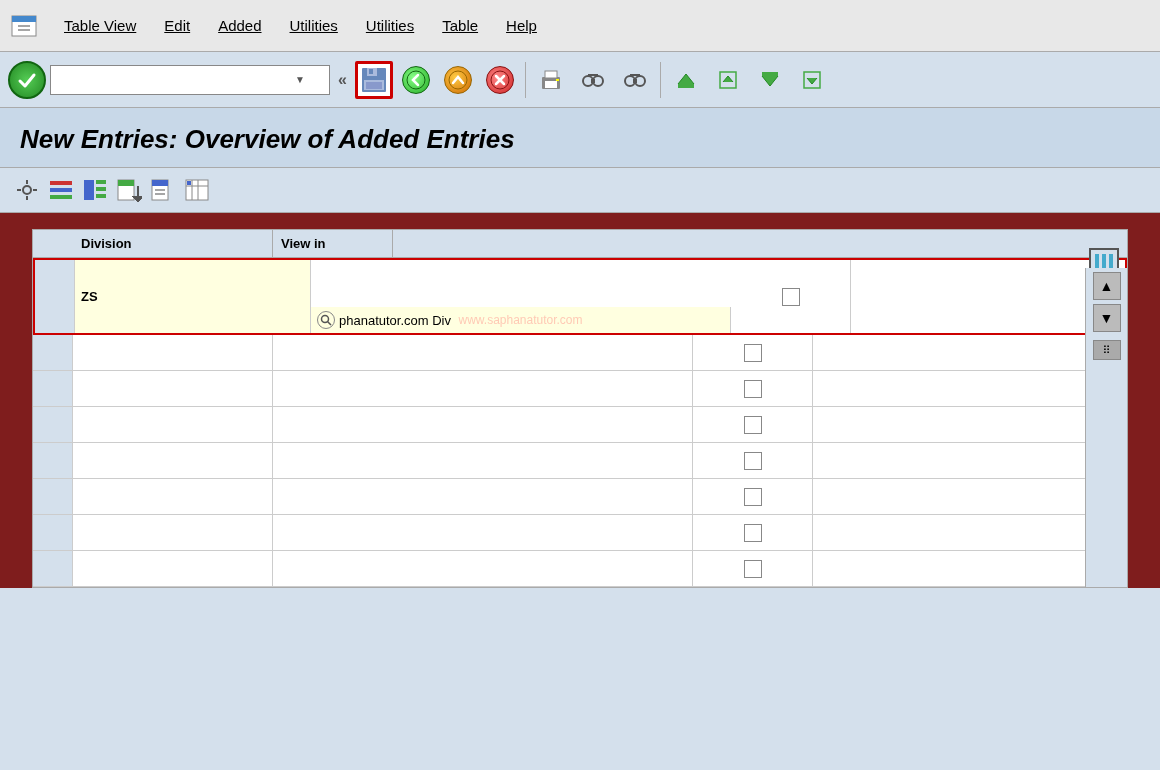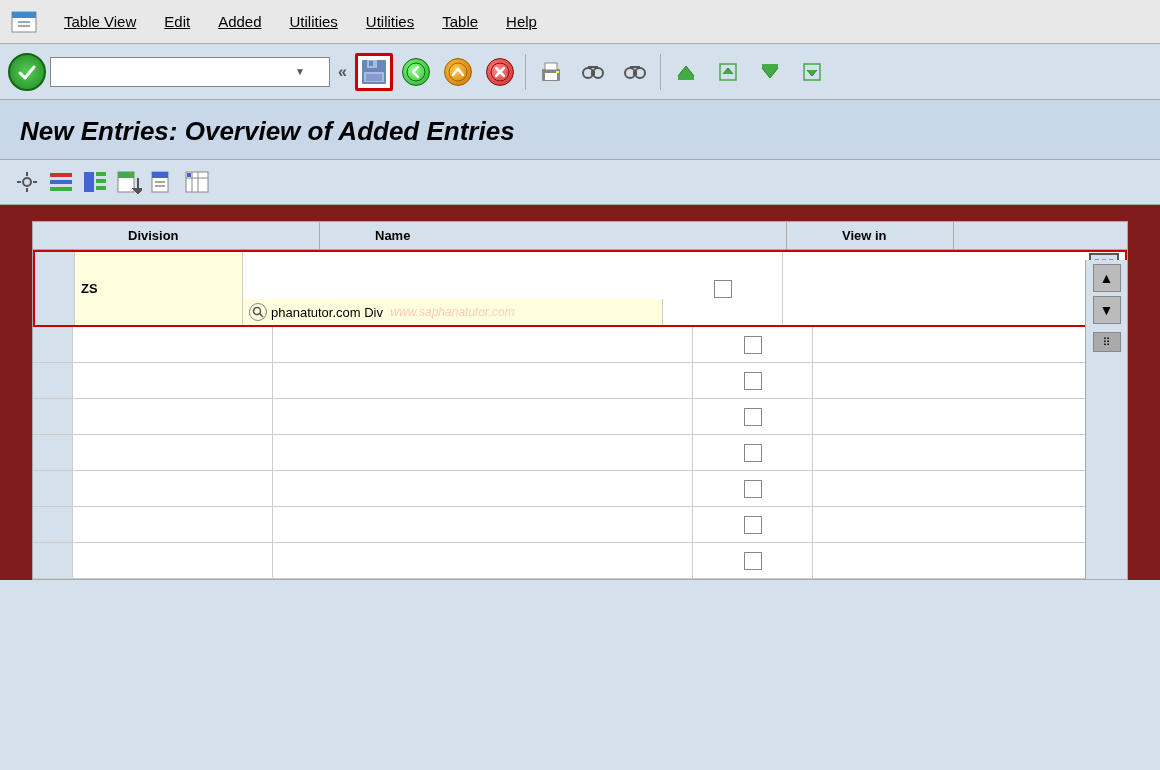--- a/index.html
+++ b/index.html
@@ -11,21 +11,21 @@
       height: 770px;
       overflow: hidden;
     }
 
     
     .menu-bar {
       background: #e8e8e8;
       border-bottom: 1px solid #aaa;
       display: flex;
       align-items: center;
-      height: 44px;
+      height: 52px;
       padding: 0 8px;
       gap: 20px;
     }
     .menu-icon {
       width: 32px;
       height: 32px;
       display: flex;
       align-items: center;
       justify-content: center;
       color: #555;
@@ -173,21 +173,21 @@
     .col-division { width: 200px; border-right: 1px solid #aaa; }
     .col-name { width: 420px; border-right: 1px solid #aaa; }
     .col-hidein { width: 120px; border-right: 1px solid #aaa; }
 
     .th {
       padding: 6px 8px;
       font-weight: bold;
       font-size: 13px;
       color: #000;
     }
-    .table-header { align-items: flex-end; gap: 47px; }
+    .table-header { align-items: center; }
 
     
     .table-row {
       display: flex;
       border-bottom: 1px solid #ccc;
       align-items: stretch;
       min-height: 36px;
     }
     .table-row:not(:first-child) { }
 
@@ -265,21 +265,20 @@
     
     .watermark {
       position: absolute;
       top: 50%;
       left: 50%;
       transform: translate(-50%, -50%);
       color: rgba(255, 100, 100, 0.35);
       font-size: 12px;
       pointer-events: none;
       white-space: nowrap;
-      font-style: italic;
     }
 
     
     .icon-green-circle {
       width: 28px;
       height: 28px;
       border-radius: 50%;
       background: radial-gradient(circle at 40% 40%, #88ff88, #22aa22);
       border: 1px solid #116611;
     }
@@ -491,21 +490,20 @@
       </svg>
     </div>
   </div>
 
   <div style="margin: 16px; position: relative;">
     <div class="table-container">
 
       <div class="table-header">
         <div class="col-select cell-select"></div>
         <div class="col-division th">Division</div>
-        <div class="col-name th">Name</div>
         <div class="col-hidein th">View in</div>
         <div style="flex:1; position:relative;">
 
           <div style="position:absolute;right:8px;top:4px;width:30px;height:28px;border:2px solid #555;background:#d4e0ec;display:flex;align-items:center;justify-content:center;cursor:pointer;">
             <svg width="22" height="22" viewBox="0 0 22 22">
               <rect x="2" y="3" width="4" height="16" fill="#44aacc"></rect>
               <rect x="9" y="3" width="4" height="16" fill="#44aacc"></rect>
               <rect x="16" y="3" width="4" height="16" fill="#44aacc"></rect>
             </svg>
           </div>
@@ -513,21 +511,21 @@
       </div>
 
       <div style="position:absolute;right:0;top:38px;bottom:0;width:42px;background:#d4e0ec;border-left:1px solid #aaa;display:flex;flex-direction:column;align-items:center;padding:4px;gap:4px;z-index:10;">
         <div style="width:28px;height:28px;background:#bbb;border:1px solid #888;display:flex;align-items:center;justify-content:center;cursor:pointer;font-size:14px;">▲</div>
         <div style="width:28px;height:28px;background:#bbb;border:1px solid #888;display:flex;align-items:center;justify-content:center;cursor:pointer;font-size:14px;">▼</div>
         <div style="width:28px;height:20px;background:#aaa;border:1px solid #888;display:flex;align-items:center;justify-content:center;cursor:pointer;font-size:11px;margin-top:4px;">⠿</div>
       </div>
 
       <div class="table-row" style="border:2px solid #cc0000;">
         <div class="cell cell-select" style="background:#d4e0ec; width:40px;"></div>
-        <div class="cell cell-division active-division-cell" style="width:168px;">
+        <div class="cell cell-division active-division-cell" style="width:236px;">
           <input class="cell-input" type="text" value="ZS" style="font-weight: bold;">
         </div>
         <div class="cell cell-name active-name-cell" style="width:420px; position:relative;">
           <div class="search-icon-sm">
             <svg width="12" height="12" viewBox="0 0 12 12">
               <circle cx="5" cy="5" r="3.5" fill="none" stroke="#555" stroke-width="1.5"></circle>
               <line x1="7.5" y1="7.5" x2="11" y2="11" stroke="#555" stroke-width="1.5"></line>
             </svg>
           </div>
           <span>phanatutor.com Div</span>

